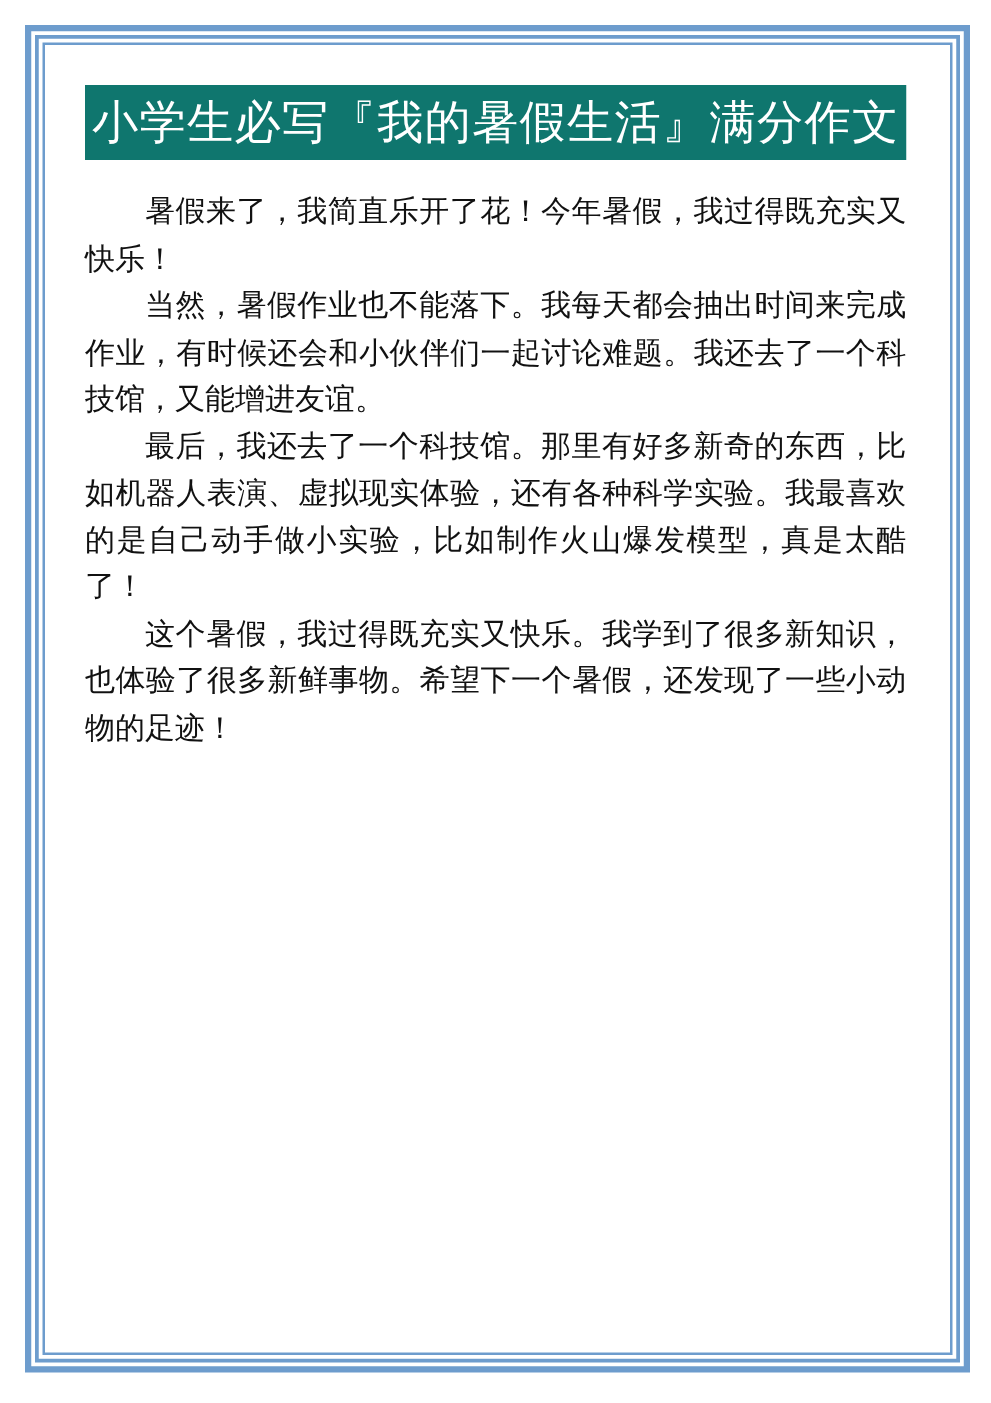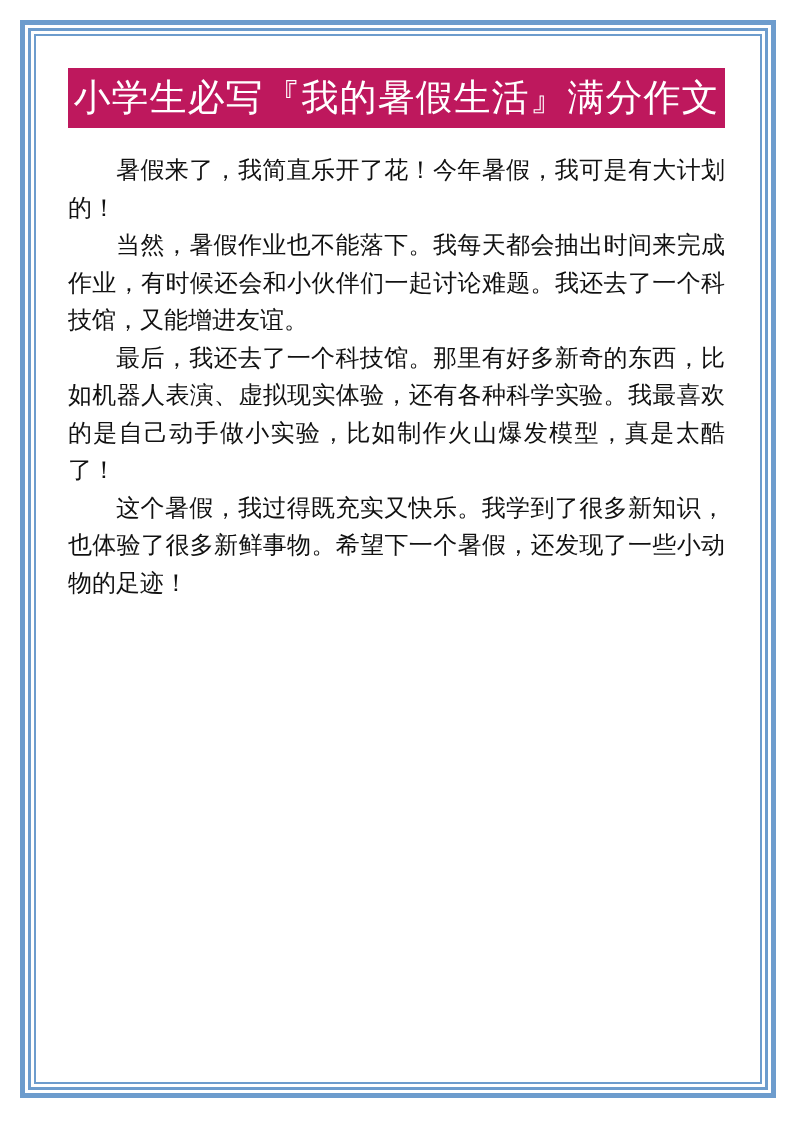--- a/index.html
+++ b/index.html
@@ -77,24 +77,24 @@
 </head>
 <body>
 
 <div class="border-outer bd" style="border-color: rgb(109, 156, 205);">
   <div class="border-mid bd" style="border-color: rgb(109, 156, 205);">
     <div class="border-inner bd" style="border-color: rgb(109, 156, 205);"></div>
   </div>
 </div>
 
 <div class="content">
-  <div class="banner" style="background: #be185d; color: rgb(255, 255, 255);">
+  <div class="banner" style="background: #0f766e; color: rgb(255, 255, 255);">
     <span class="banner-text">小学生必写『我的暑假生活』满分作文</span>
   </div>
 
 
   <div class="essay" style="color: rgb(17, 17, 17);">
-    <p>暑假来了，我简直乐开了花！今年暑假，我可是有大计划的！</p>
+    <p>暑假来了，我简直乐开了花！今年暑假，我过得既充实又快乐！</p>
     <p>当然，暑假作业也不能落下。我每天都会抽出时间来完成作业，有时候还会和小伙伴们一起讨论难题。我还去了一个科技馆，又能增进友谊。</p>
     <p>最后，我还去了一个科技馆。那里有好多新奇的东西，比如机器人表演、虚拟现实体验，还有各种科学实验。我最喜欢的是自己动手做小实验，比如制作火山爆发模型，真是太酷了！</p>
     <p>这个暑假，我过得既充实又快乐。我学到了很多新知识，也体验了很多新鲜事物。希望下一个暑假，还发现了一些小动物的足迹！</p>
   </div>
 </div>
 
 </body></html>

